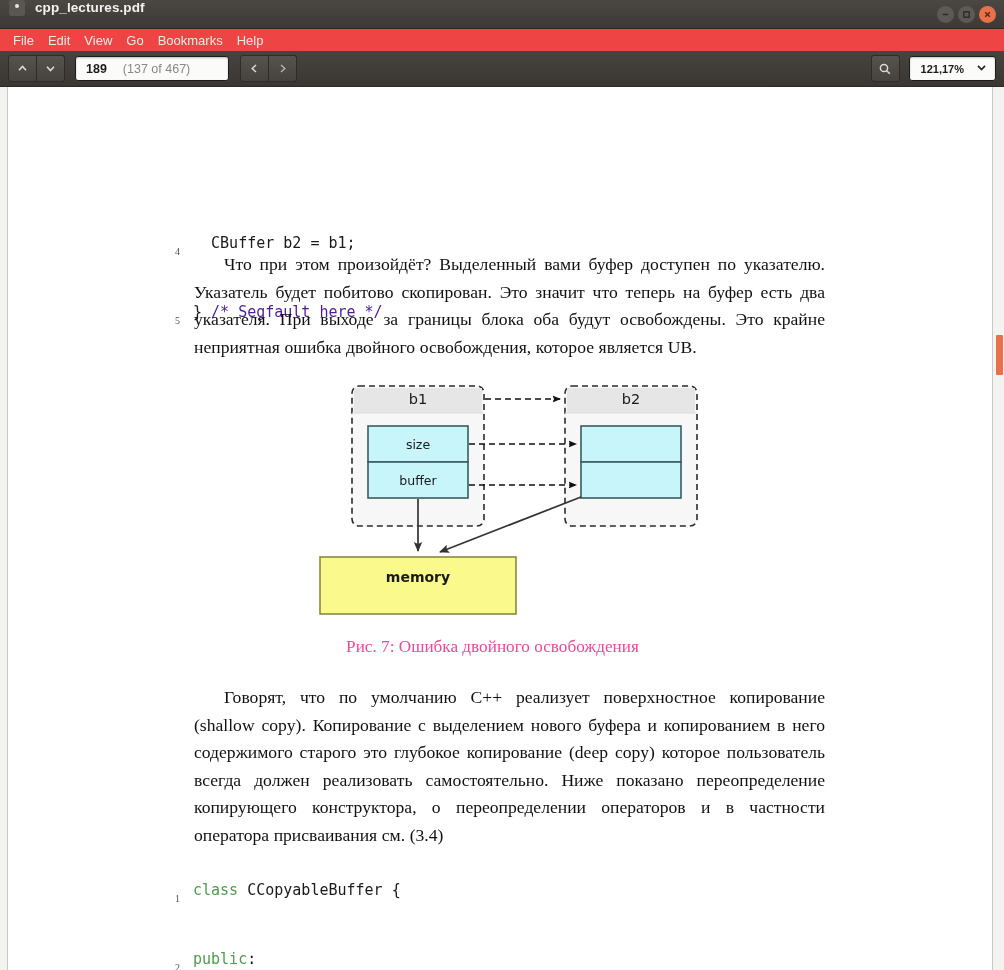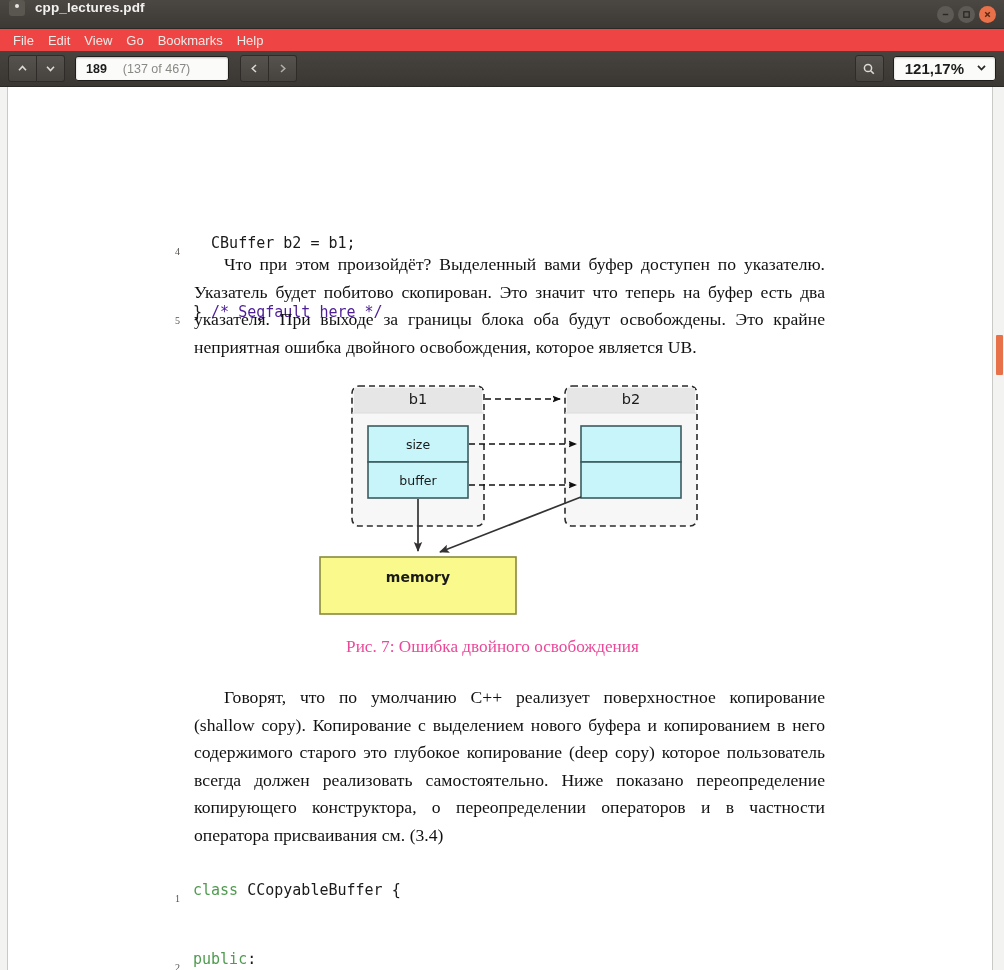--- a/index.html
+++ b/index.html
@@ -156,21 +156,21 @@
     background: #fbfbfa;
     border: 1px solid #1f1d1b;
     border-radius: 3px;
     display: flex;
     align-items: center;
     padding: 0 7px 0 11px;
     gap: 11px;
     box-shadow: inset 0 1px 2px rgba(0,0,0,0.22);
   }
   #zoom-value {
-    font-size: 15px;
+    font-size: 11px;
     color: #1c1c1c;
     font-weight: 600;
   }
 
   
   #docview {
     position: relative;
     width: 1004px;
     height: 885px;
     background: #ffffff;

